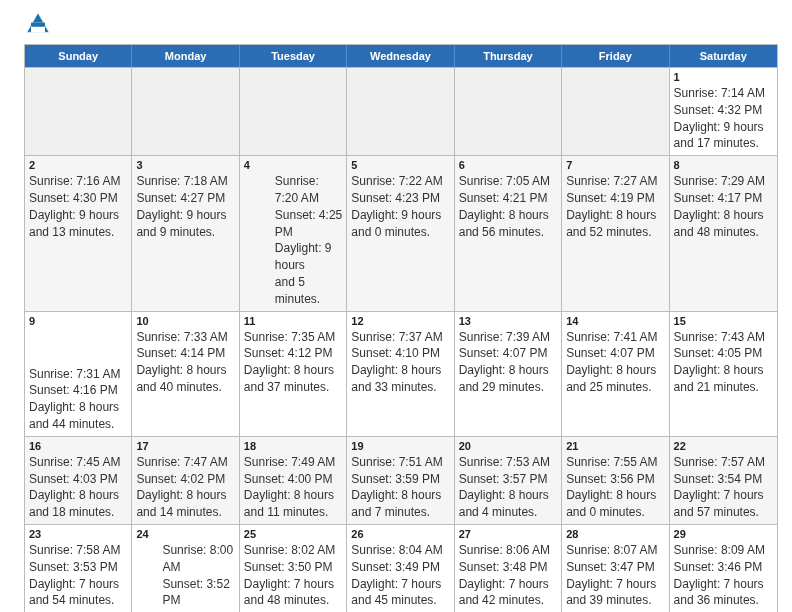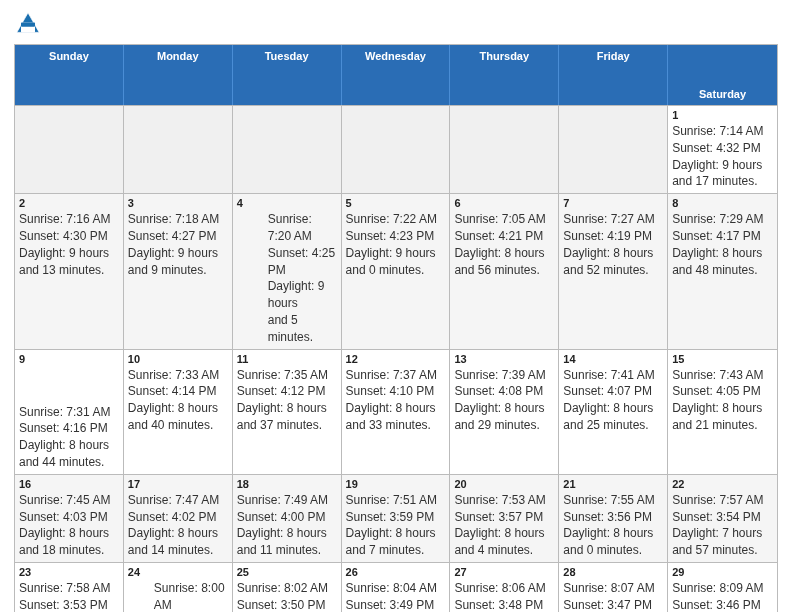--- a/index.html
+++ b/index.html
@@ -6,21 +6,21 @@
     body {
       font-family: Arial, sans-serif;
       background: #fff;
       width: 792px;
       height: 612px;
       overflow: hidden;
     }
     .page {
       width: 792px;
       height: 612px;
-      padding: 10px 14px 10px 14px;
+      padding: 10px 14px 10px 24px;
       display: flex;
       flex-direction: column;
     }
     .header {
       display: flex;
       align-items: flex-start;
       justify-content: space-between;
       margin-bottom: 6px;
     }
     .logo {
@@ -71,21 +71,20 @@
     .cal-header-cell {
       color: #fff;
       font-size: 11px;
       font-weight: bold;
       text-align: center;
       padding: 5px 2px;
       border-right: 1px solid #4a8dd5;
     }
     .cal-header-cell:last-child {
       border-right: none;
-      margin-top: 38px;
     }
     .cal-body {
       display: flex;
       flex-direction: column;
       flex: 1;
     }
     .cal-row {
       display: grid;
       grid-template-columns: repeat(7, 1fr);
       flex: 1;
@@ -247,21 +246,21 @@
           <div class="cal-cell">
             <span class="day-num">12</span>
             <div class="day-info" style="white-space: pre-line;">Sunrise: 7:37 AM
 Sunset: 4:10 PM
 Daylight: 8 hours
 and 33 minutes.</div>
           </div>
           <div class="cal-cell">
             <span class="day-num">13</span>
             <div class="day-info" style="white-space: pre-line;">Sunrise: 7:39 AM
-Sunset: 4:08 PM
+Sunset: 4:07 PM
 Daylight: 8 hours
 and 29 minutes.</div>
           </div>
           <div class="cal-cell">
             <span class="day-num">14</span>
             <div class="day-info" style="white-space: pre-line;">Sunrise: 7:41 AM
 Sunset: 4:07 PM
 Daylight: 8 hours
 and 25 minutes.</div>
           </div>

